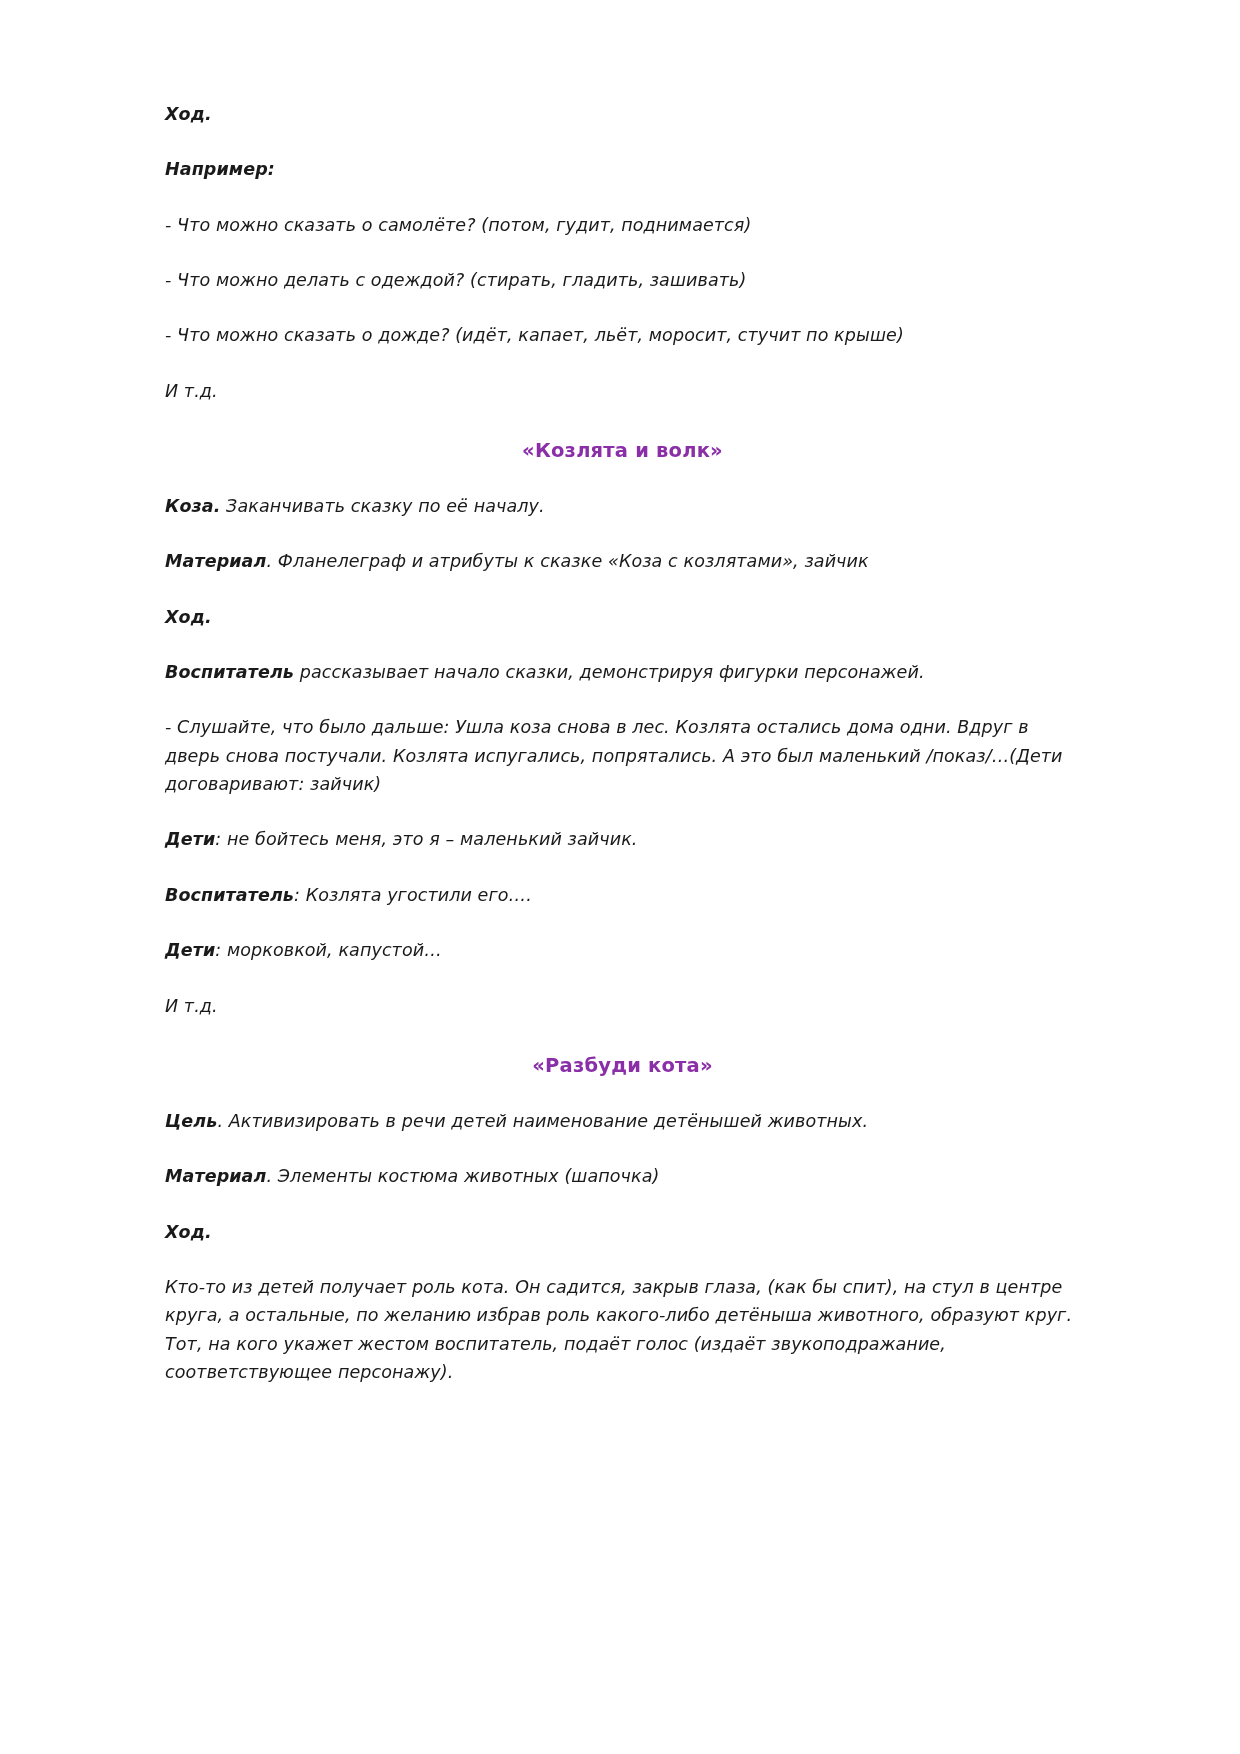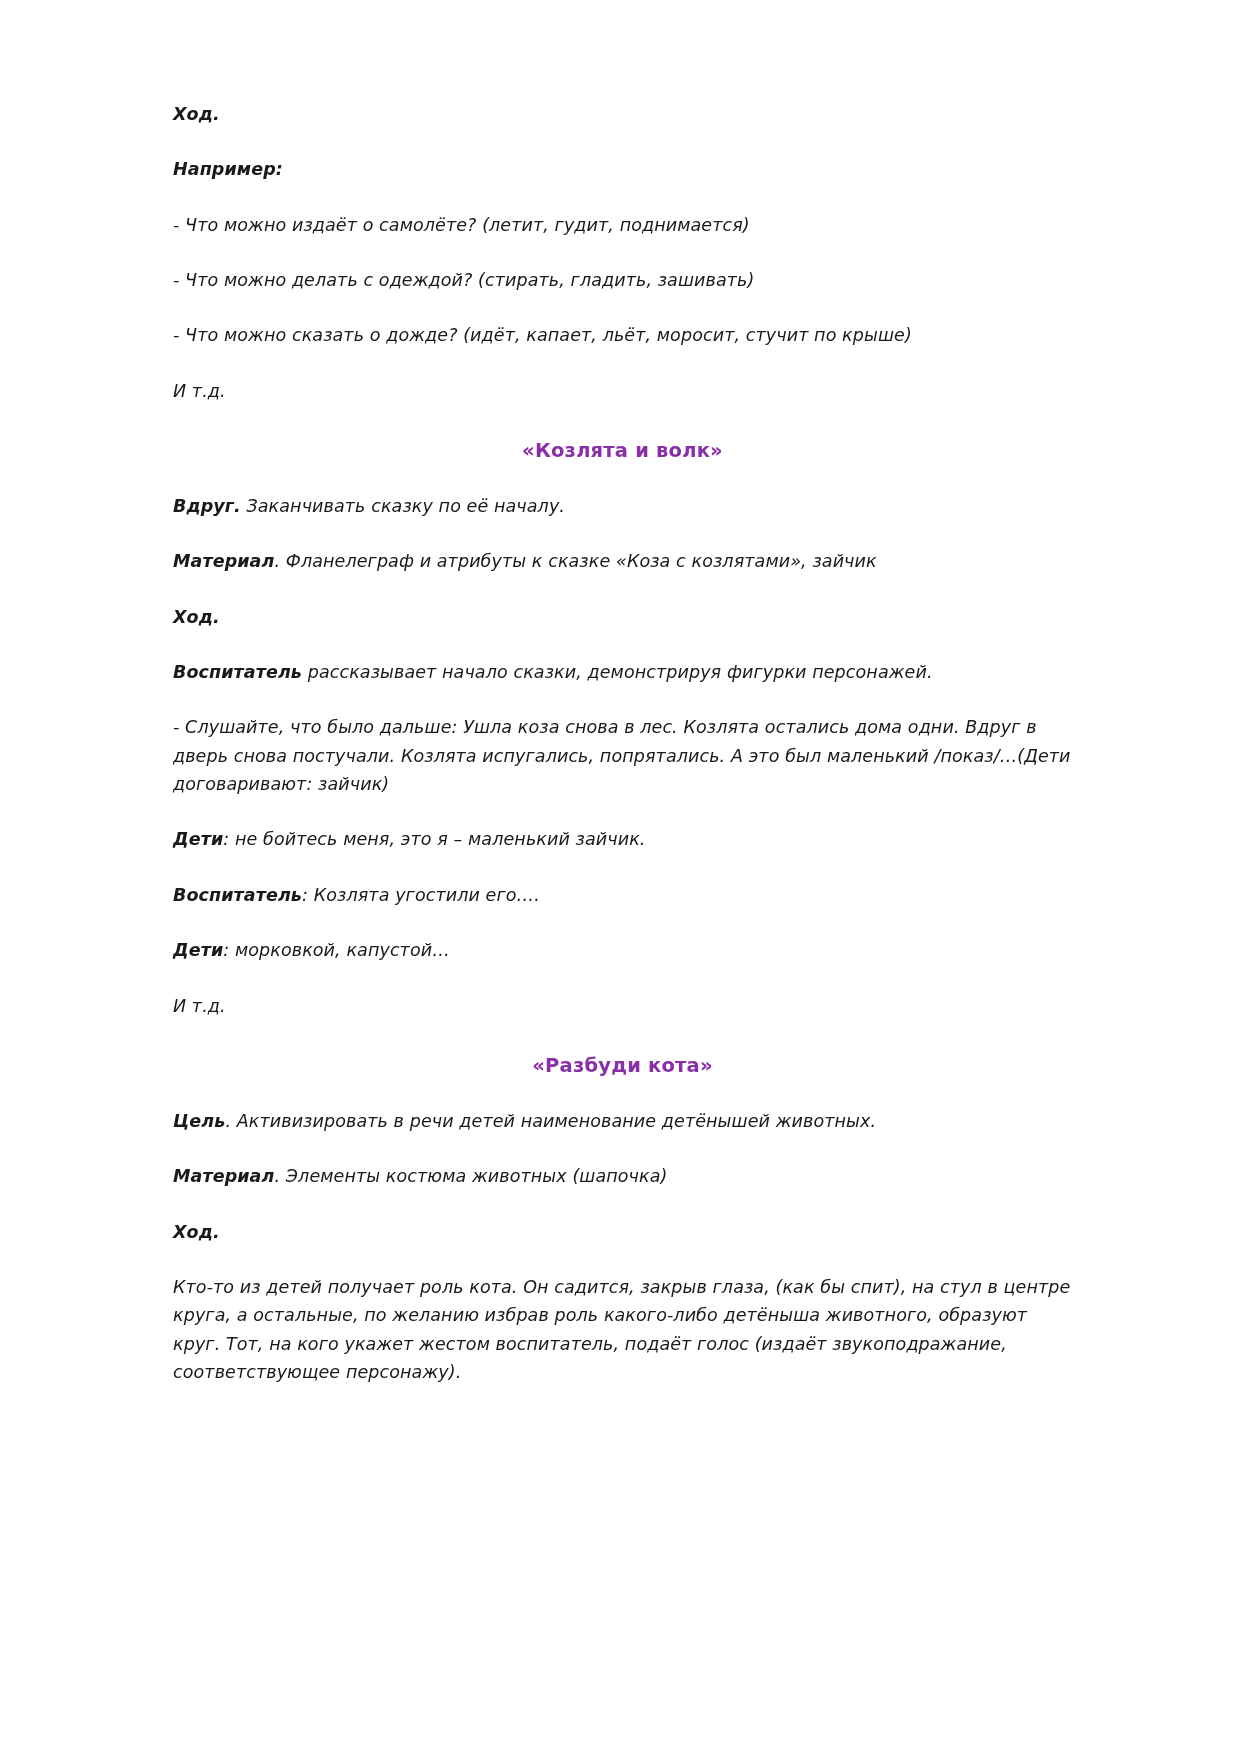--- a/index.html
+++ b/index.html
@@ -17,49 +17,49 @@
     width: 1240px;
     min-height: 1754px;
     box-sizing: border-box;
     padding: 100px 160px 60px 165px;
     background: #ffffff;
   }
   .para {
     font-style: italic;
     font-size: 17.5px;
     line-height: 1.62;
-    margin: 0 0 27px 8px;
+    margin: 0 0 27px 0;
     text-align: left;
     letter-spacing: 0.1px;
   }
   .heading {
     text-align: center;
     font-weight: 700;
     font-size: 19.5px;
     color: #8a2fa8;
     margin: 34px 0 30px 0;
     letter-spacing: 0.2px;
   }
 </style>
 </head>
 <body>
 
 <div class="page">
   <div id="doc-body">
       <div>
         <p class="para"><b>Ход.</b></p>
         <p class="para"><b>Например:</b></p>
-        <p class="para"><span>- Что можно издаёт о самолёте? (летит, гудит, поднимается)</span></p>
+        <p class="para"><span>- Что можно сказать о самолёте? (потом, гудит, поднимается)</span></p>
         <p class="para"><span>- Что можно делать с одеждой? (стирать, гладить, зашивать)</span></p>
         <p class="para"><span>- Что можно сказать о дожде? (идёт, капает, льёт, моросит, стучит по крыше)</span></p>
         <p class="para"><span>И т.д.</span></p>
       </div>
       <div>
         <div class="heading">«Козлята и волк»</div>
-        <p class="para"><b>Вдруг.</b><span> Заканчивать сказку по её началу.</span></p>
+        <p class="para"><b>Коза.</b><span> Заканчивать сказку по её началу.</span></p>
         <p class="para"><b>Материал</b><span>. Фланелеграф и атрибуты к сказке «Коза с козлятами», зайчик</span></p>
         <p class="para"><b>Ход.</b></p>
         <p class="para"><b>Воспитатель</b><span> рассказывает начало сказки, демонстрируя фигурки персонажей.</span></p>
         <p class="para"><span>- Слушайте, что было дальше: Ушла коза снова в лес. Козлята остались дома одни. Вдруг в дверь снова постучали. Козлята испугались, попрятались. А это был маленький /показ/…(Дети договаривают: зайчик)</span></p>
         <p class="para"><b>Дети</b><span>: не бойтесь меня, это я – маленький зайчик.</span></p>
         <p class="para"><b>Воспитатель</b><span>: Козлята угостили его….</span></p>
         <p class="para"><b>Дети</b><span>: морковкой, капустой…</span></p>
         <p class="para"><span>И т.д.</span></p>
       </div>
       <div>

